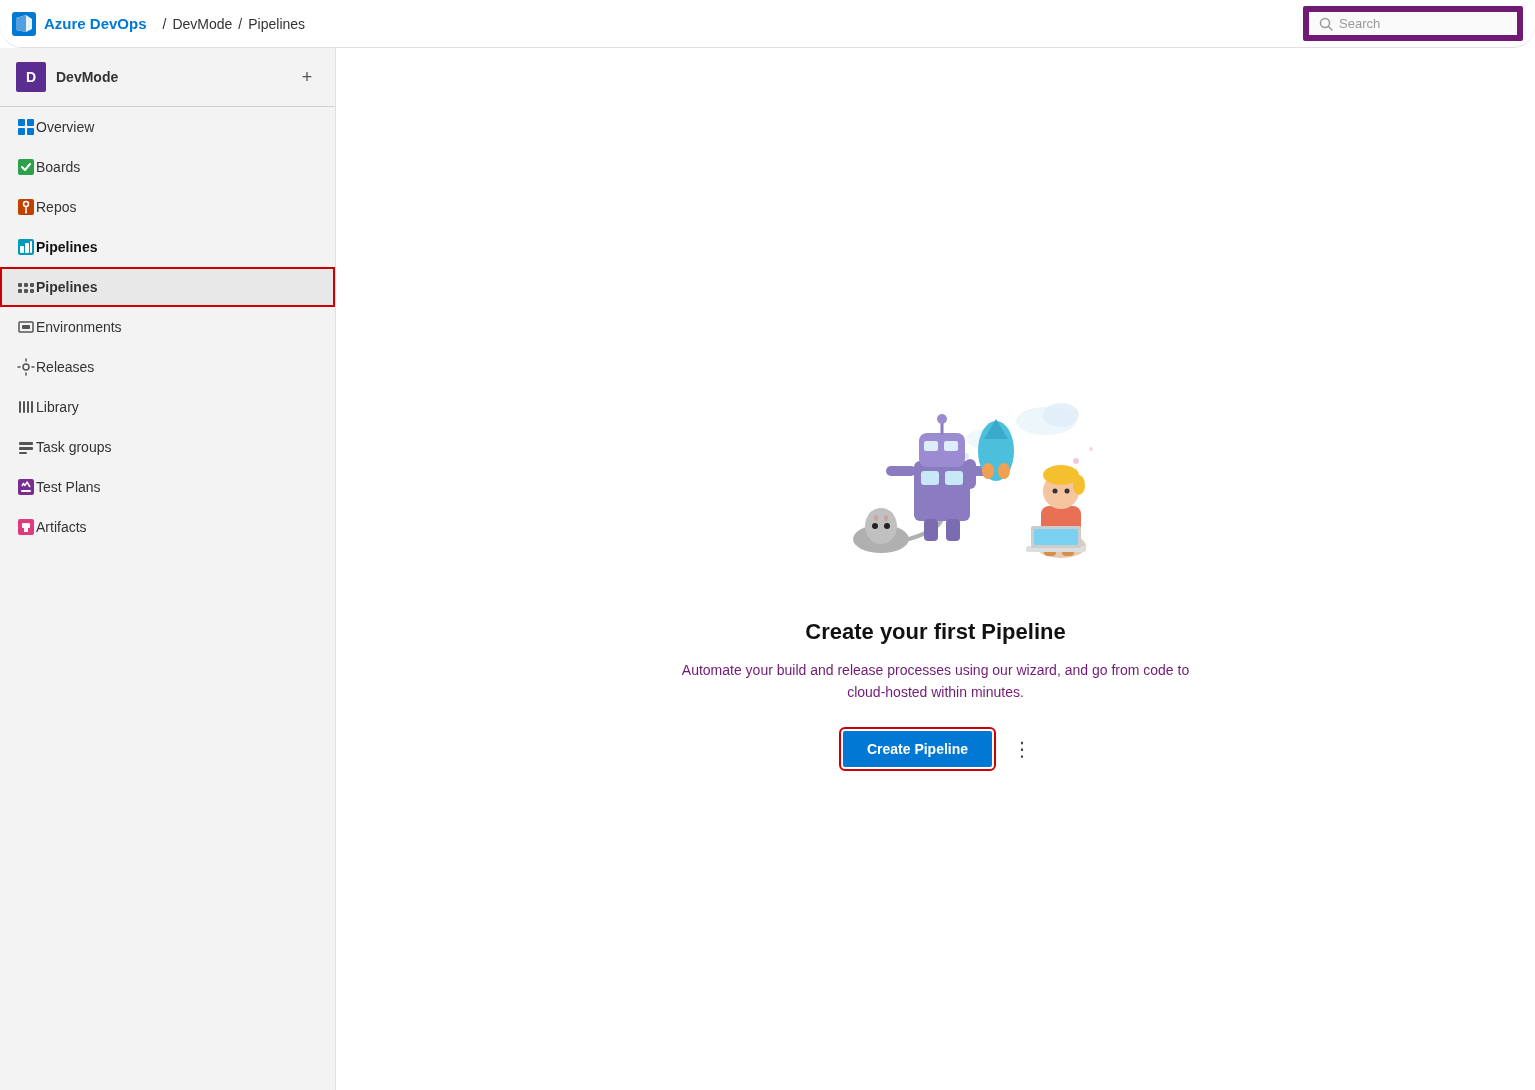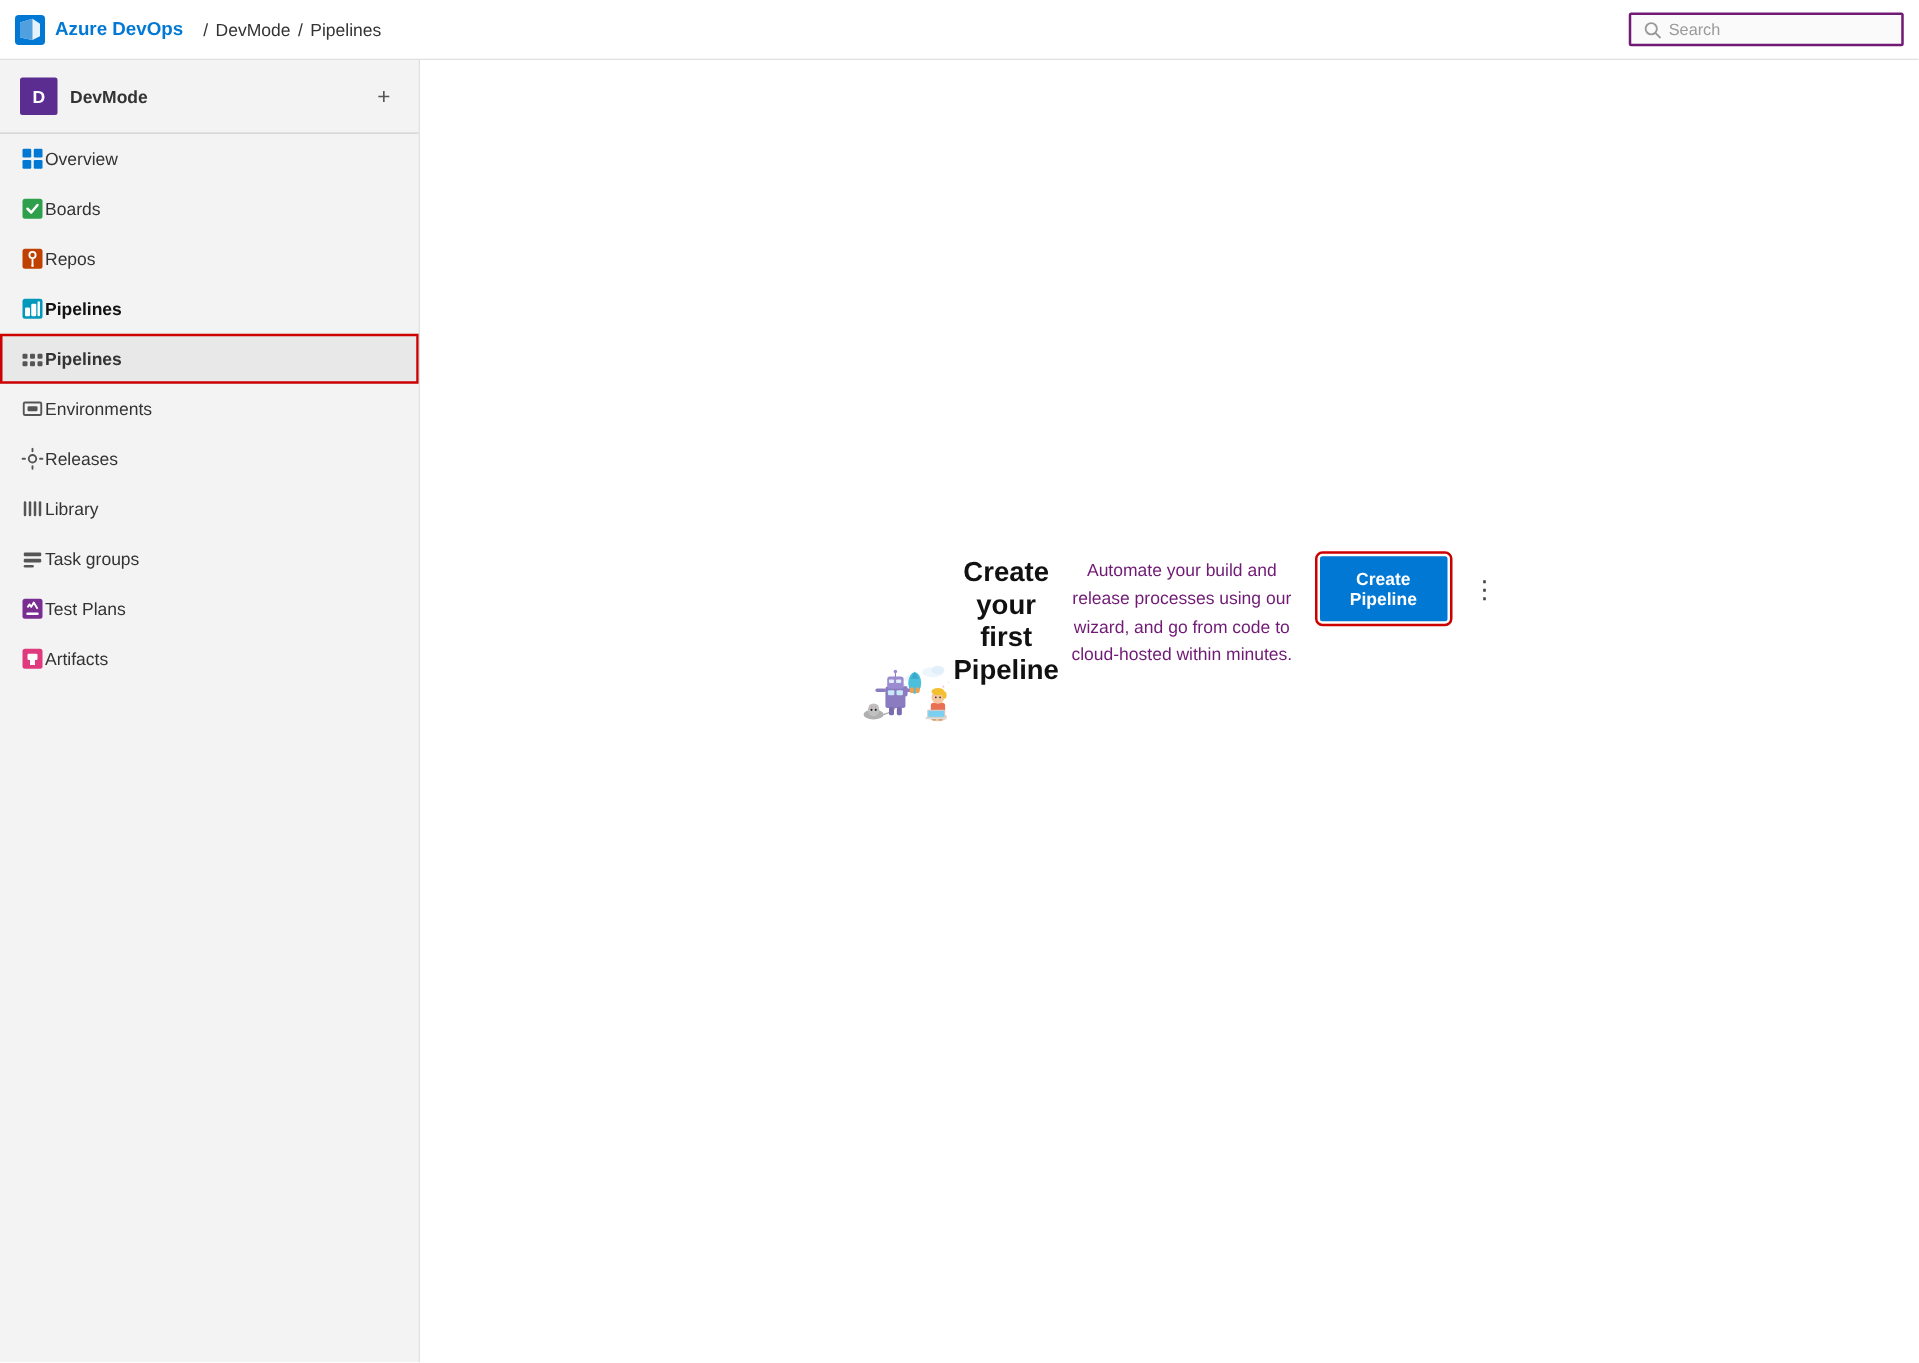--- a/index.html
+++ b/index.html
@@ -7,20 +7,21 @@
 
     
     .topbar {
       display: flex;
       align-items: center;
       height: 48px;
       border-bottom: 1px solid #e0e0e0;
       padding: 0 12px;
       background: #fff;
       flex-shrink: 0;
+      border-radius: 22px;
     }
     .topbar-logo {
       display: flex;
       align-items: center;
       gap: 8px;
       margin-right: 16px;
     }
     .topbar-logo-icon {
       width: 24px;
       height: 24px;
@@ -35,21 +36,21 @@
       align-items: center;
       gap: 6px;
       color: #666;
       font-size: 14px;
       flex: 1;
     }
     .topbar-breadcrumb span { color: #333; }
     .topbar-search {
       display: flex;
       align-items: center;
-      border: 2px solid #701a75;
+      border: 6px solid #701a75;
       border-radius: 2px;
       padding: 4px 10px;
       width: 220px;
       gap: 6px;
       color: #999;
       font-size: 13px;
       background: #fafafa;
     }
 
     
@@ -138,22 +139,22 @@
     
     .content {
       flex: 1;
       display: flex;
       align-items: center;
       justify-content: center;
       background: #fff;
     }
     .empty-state {
       display: flex;
-      flex-direction: row;
-      align-items: flex-start;
+      flex-direction: column;
+      align-items: center;
       text-align: center;
       max-width: 540px;
     }
     .illustration {
       width: 340px;
       height: 220px;
       margin-bottom: 28px;
     }
     .empty-title {
       font-size: 22px;

